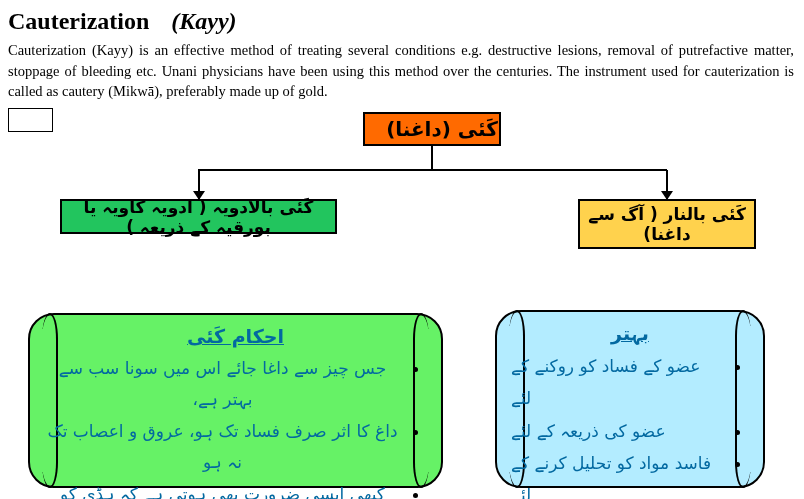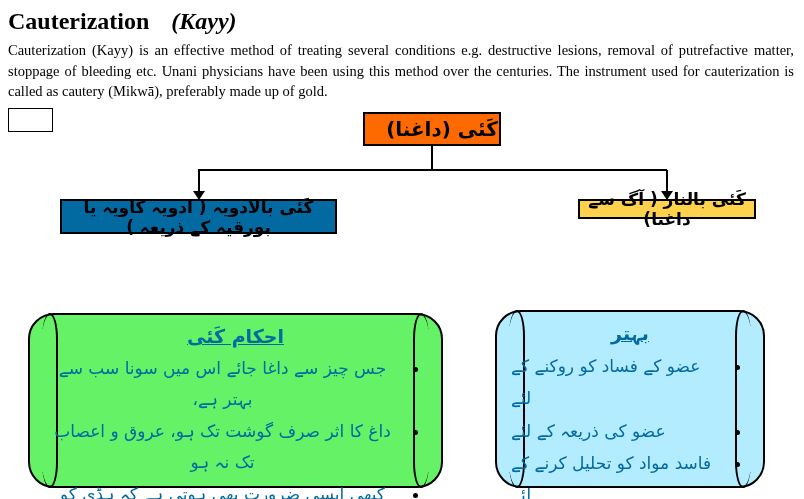--- a/index.html
+++ b/index.html
@@ -77,28 +77,28 @@
     height: 34px;
     background: #ff6a00;
     font-size: 20px;
     padding-left: 20px;
   }
   .node-left {
     left: 60px;
     top: 199px;
     width: 277px;
     height: 35px;
-    background: #0369a1;
+    background: #22c55e;
     font-size: 17px;
   }
   .node-right {
     left: 578px;
     top: 199px;
     width: 178px;
-    height: 20px;
+    height: 50px;
     background: #ffd24d;
     font-size: 17px;
   }
 
   
   .line {
     position: absolute;
     background: #000;
   }
   .v-stem {
@@ -247,21 +247,21 @@
   </div>
 
   <div class="node node-right">
     <span>کَئی بالنار ( آگ سے داغنا)</span>
   </div>
 
   <div class="panel panel-green">
     <div class="panel-heading">احکام کَئی</div>
     <ul class="panel-list">
       <li>جس چیز سے داغا جائے اس میں سونا سب سے بہتر ہے،</li>
-      <li>داغ کا اثر صرف گوشت تک ہو، عروق و اعصاب تک نہ ہو</li>
+      <li>داغ کا اثر صرف فساد تک ہو، عروق و اعصاب تک نہ ہو</li>
       <li>کبھی ایسی ضرورت بھی ہوتی ہے کہ ہڈی کو بھی داغا جاتا ہے۔</li>
     </ul>
   </div>
 
   <div class="panel panel-blue">
     <div class="panel-heading">بہتر</div>
     <ul class="panel-list">
       <li>عضو کے فساد کو روکنے کے لئے</li>
       <li>عضو کی ذریعہ کے لئے</li>
       <li>فاسد مواد کو تحلیل کرنے کے لئے</li>

